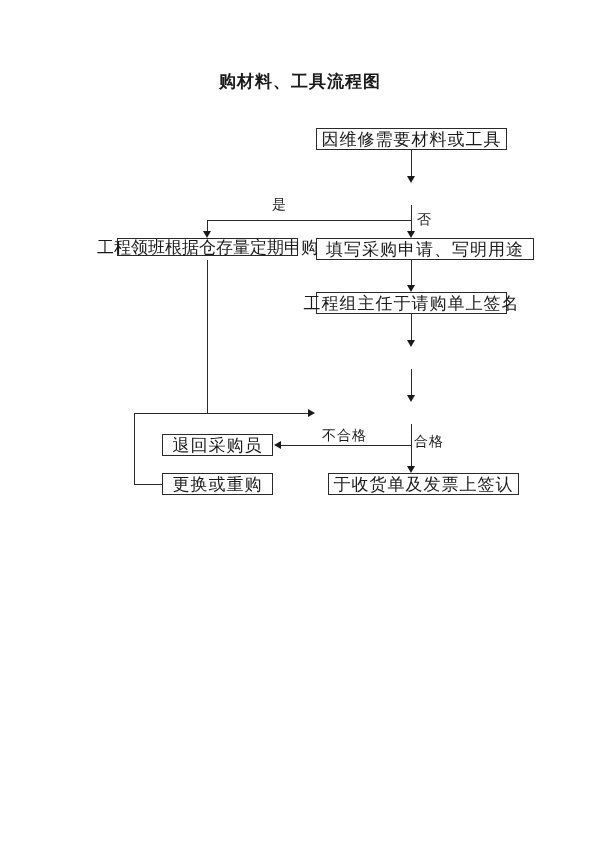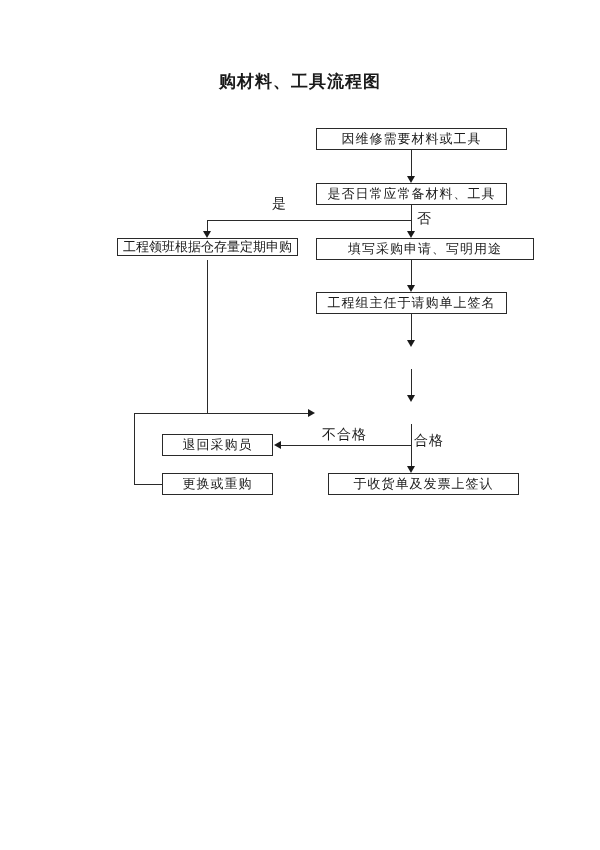--- a/index.html
+++ b/index.html
@@ -2,39 +2,39 @@
 <html><head>
 <meta charset="utf-8">
 <style>
   * { margin:0; padding:0; box-sizing:border-box; }
   html,body { background:#ffffff; }
   .page {
     position:relative;
     width:600px; height:850px;
     background:#ffffff;
     overflow:hidden;
-    font-family:Liberation Serif, serif;
+    font-family:Liberation Sans, sans-serif;
     color:#1a1a1a;
   }
   .title {
     position:absolute;
     top:70px; left:0; width:100%;
     text-align:center;
     font-size:17px;
     font-weight:bold;
     letter-spacing:1px;
   }
   .node {
     position:absolute;
     border:1.5px solid #2a2a2a;
     background:#ffffff;
     display:flex;
     align-items:center;
     justify-content:center;
-    font-size:13px;
+    font-size:17px;
     letter-spacing:1px;
     white-space:nowrap;
   }
   .line { position:absolute; background:#2a2a2a; }
   .hline { height:1.5px; }
   .vline { width:1.5px; }
   .arrow { position:absolute; width:0; height:0; }
   .arrow.down  { border-left:4px solid transparent; border-right:4px solid transparent; border-top:7px solid #1a1a1a; }
   .arrow.left  { border-top:4px solid transparent; border-bottom:4px solid transparent; border-right:7px solid #1a1a1a; }
   .arrow.right { border-top:4px solid transparent; border-bottom:4px solid transparent; border-left:7px solid #1a1a1a; }
@@ -47,21 +47,20 @@
   }
 </style>
 </head>
 <body>
 
 <div class="page">
 
   <div class="title">购材料、工具流程图</div>
 
   <div class="node" style="left:316px;top:128px;width:191px;height:22px">因维修需要材料或工具</div>
-  <div class="node" style="left:316px;top:183px;width:191px;height:22px">是否日常应常备材料、工具</div>
   <div class="node" style="left:316px;top:238px;width:218px;height:22px">填写采购申请、写明用途</div>
   <div class="node" style="left:316px;top:292px;width:191px;height:22px">工程组主任于请购单上签名</div>
   <div class="node" style="left:328px;top:473px;width:191px;height:22px">于收货单及发票上签认</div>
 
   <div class="node" style="left:117px;top:238px;width:181px;height:18px;letter-spacing:0">工程领班根据仓存量定期申购</div>
   <div class="node" style="left:162px;top:434px;width:111px;height:22px">退回采购员</div>
   <div class="node" style="left:162px;top:473px;width:111px;height:22px">更换或重购</div>
 
   <div class="line vline" style="left:410.5px;top:150px;height:26px"></div>
   <div class="arrow down" style="left:407px;top:176px"></div>

